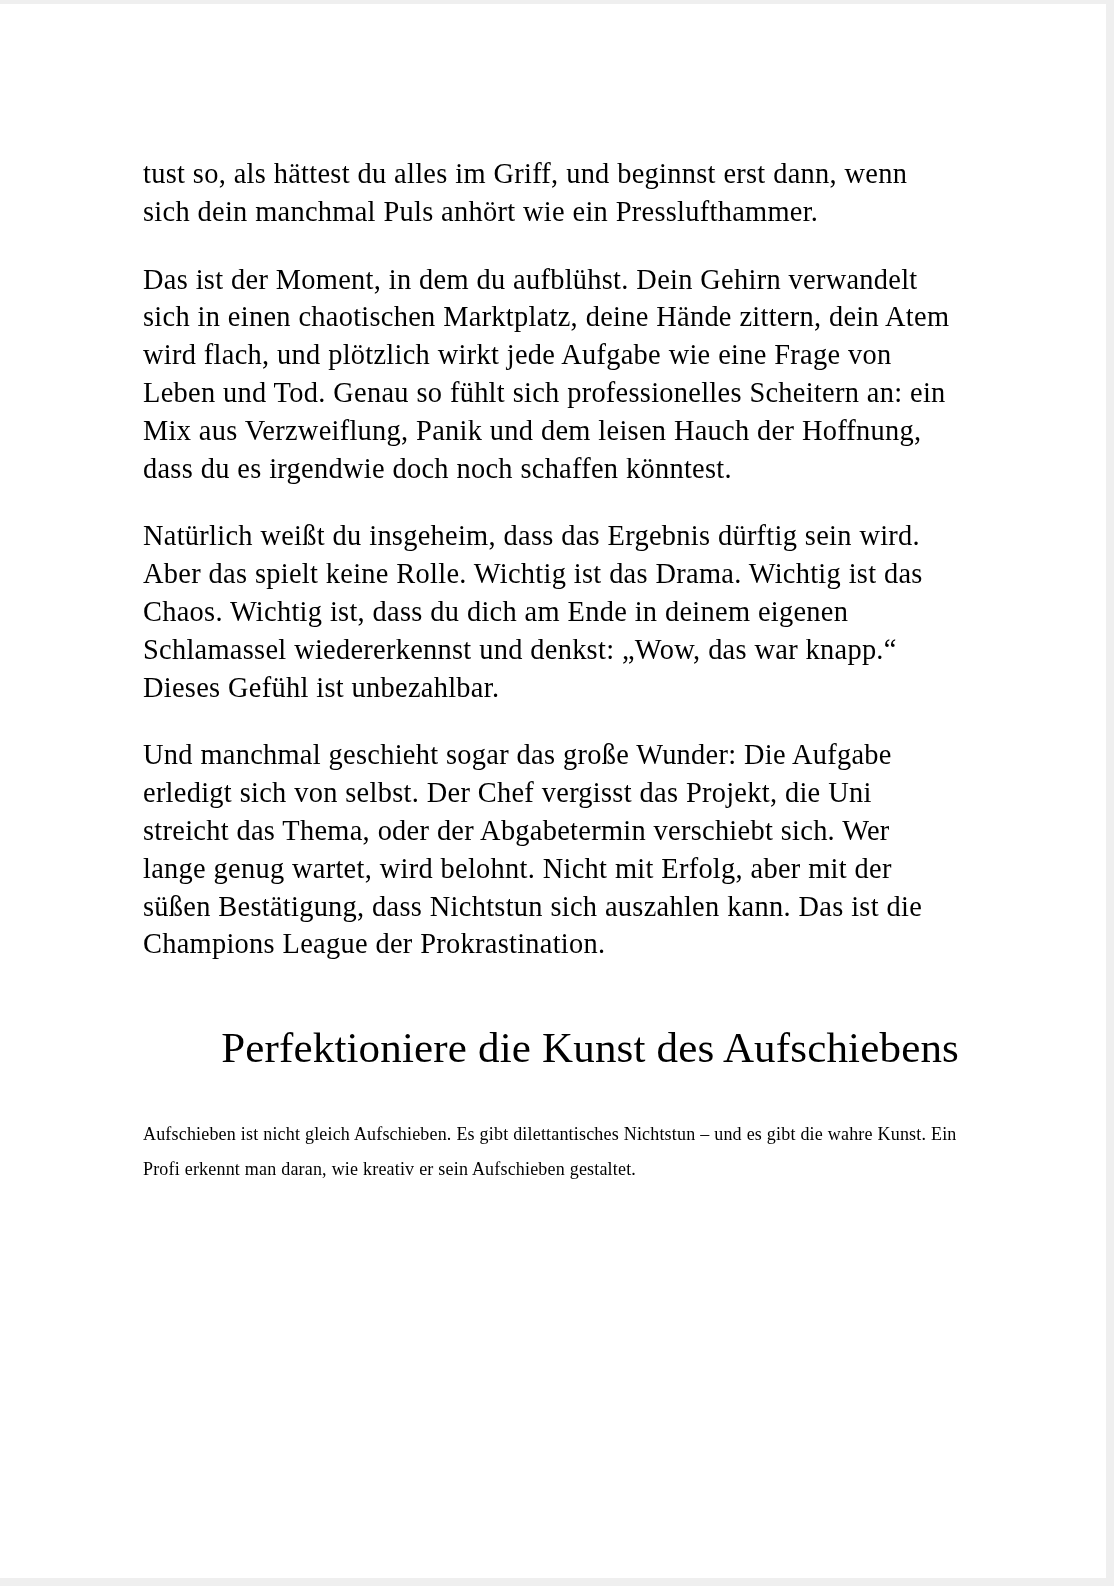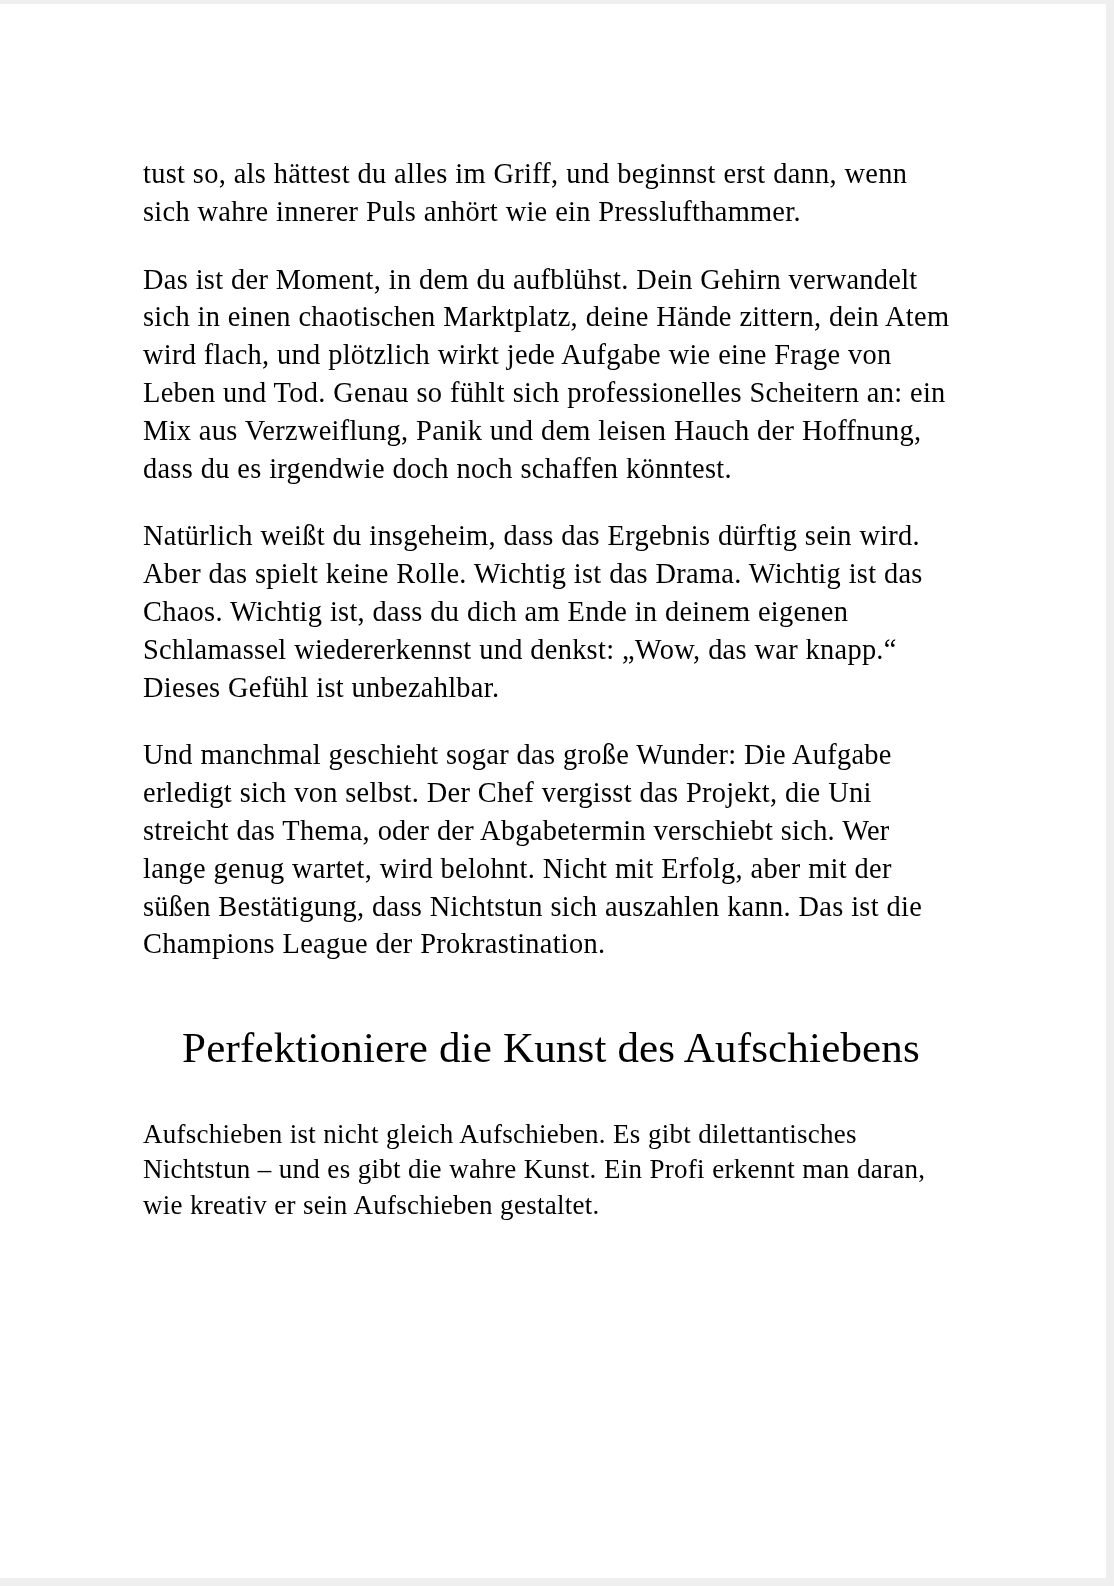--- a/index.html
+++ b/index.html
@@ -55,48 +55,48 @@
 
   p.body-para.first {
     margin-top: 0;
   }
 
   .section-heading {
     margin: 0;
     font-size: 43px;
     line-height: 50px;
     font-weight: 400;
-    text-align: center;
+    text-align: right;
     letter-spacing: 0.004em;
   }
 
   .heading-wrap {
     margin-top: 60px;
     margin-bottom: 44px;
   }
 
   p.body-para.small {
-    font-size: 27px;
+    font-size: 18px;
     line-height: 35.2px;
     margin-bottom: 28px;
   }
 
   .para-block-top {
     padding-top: 151px;
   }
 </style>
 </head>
 <body>
 
 <div class="page-viewport">
   <div class="page-sheet">
     <div class="text-column">
 
       <div class="para-block-top">
-        <p class="body-para first">tust so, als hättest du alles im Griff, und beginnst erst dann, wenn sich wahre innerer Puls anhört wie ein Presslufthammer.</p>
+        <p class="body-para first">tust so, als hättest du alles im Griff, und beginnst erst dann, wenn sich dein manchmal Puls anhört wie ein Presslufthammer.</p>
         <p class="body-para">Das ist der Moment, in dem du aufblühst. Dein Gehirn verwandelt sich in einen chaotischen Marktplatz, deine Hände zittern, dein Atem wird flach, und plötzlich wirkt jede Aufgabe wie eine Frage von Leben und Tod. Genau so fühlt sich professionelles Scheitern an: ein Mix aus Verzweiflung, Panik und dem leisen Hauch der Hoffnung, dass du es irgendwie doch noch schaffen könntest.</p>
         <p class="body-para">Natürlich weißt du insgeheim, dass das Ergebnis dürftig sein wird. Aber das spielt keine Rolle. Wichtig ist das Drama. Wichtig ist das Chaos. Wichtig ist, dass du dich am Ende in deinem eigenen Schlamassel wiedererkennst und denkst: „Wow, das war knapp.“ Dieses Gefühl ist unbezahlbar.</p>
         <p class="body-para">Und manchmal geschieht sogar das große Wunder: Die Aufgabe erledigt sich von selbst. Der Chef vergisst das Projekt, die Uni streicht das Thema, oder der Abgabetermin verschiebt sich. Wer lange genug wartet, wird belohnt. Nicht mit Erfolg, aber mit der süßen Bestätigung, dass Nichtstun sich auszahlen kann. Das ist die Champions League der Prokrastination.</p>
       </div>
 
       <div class="heading-wrap">
         <h2 class="section-heading">Perfektioniere die Kunst des Aufschiebens</h2>
       </div>
 
       <div>

